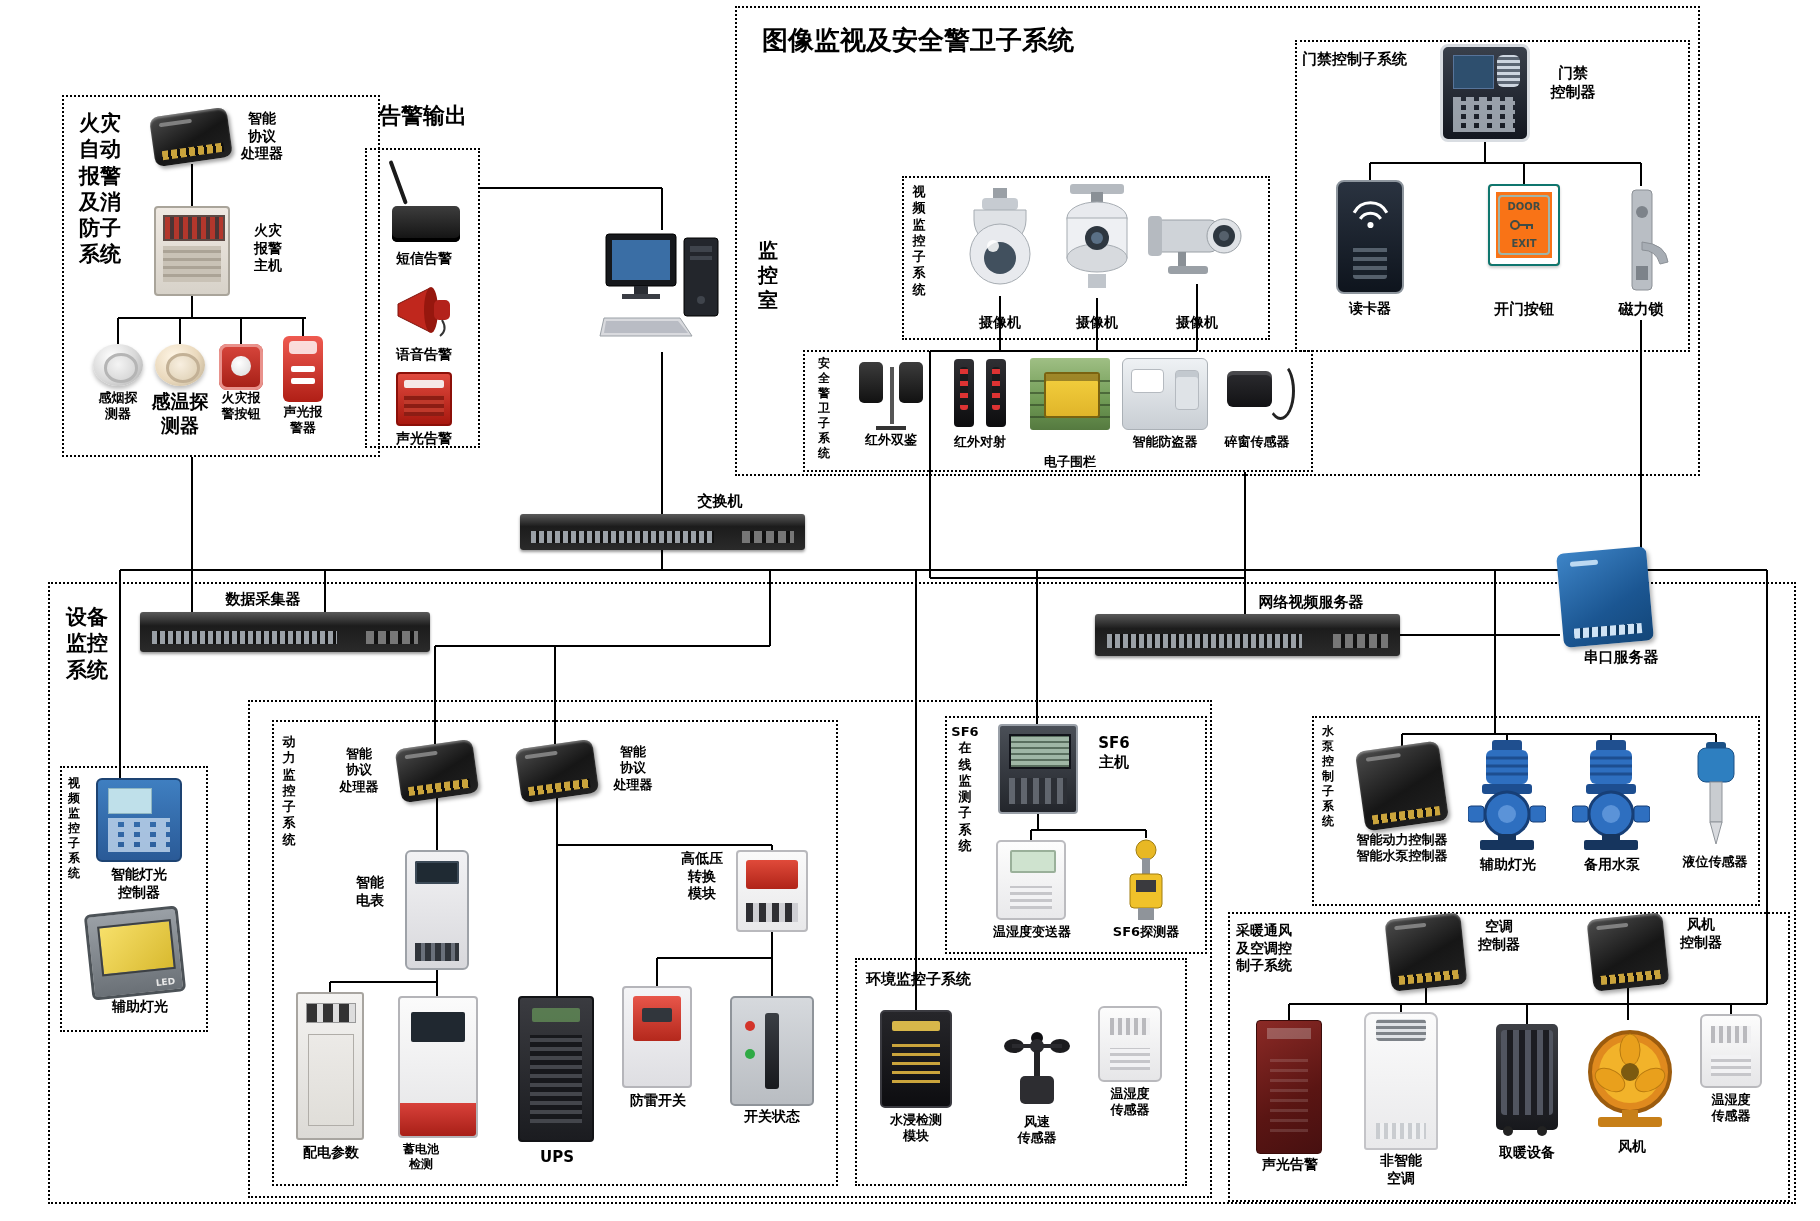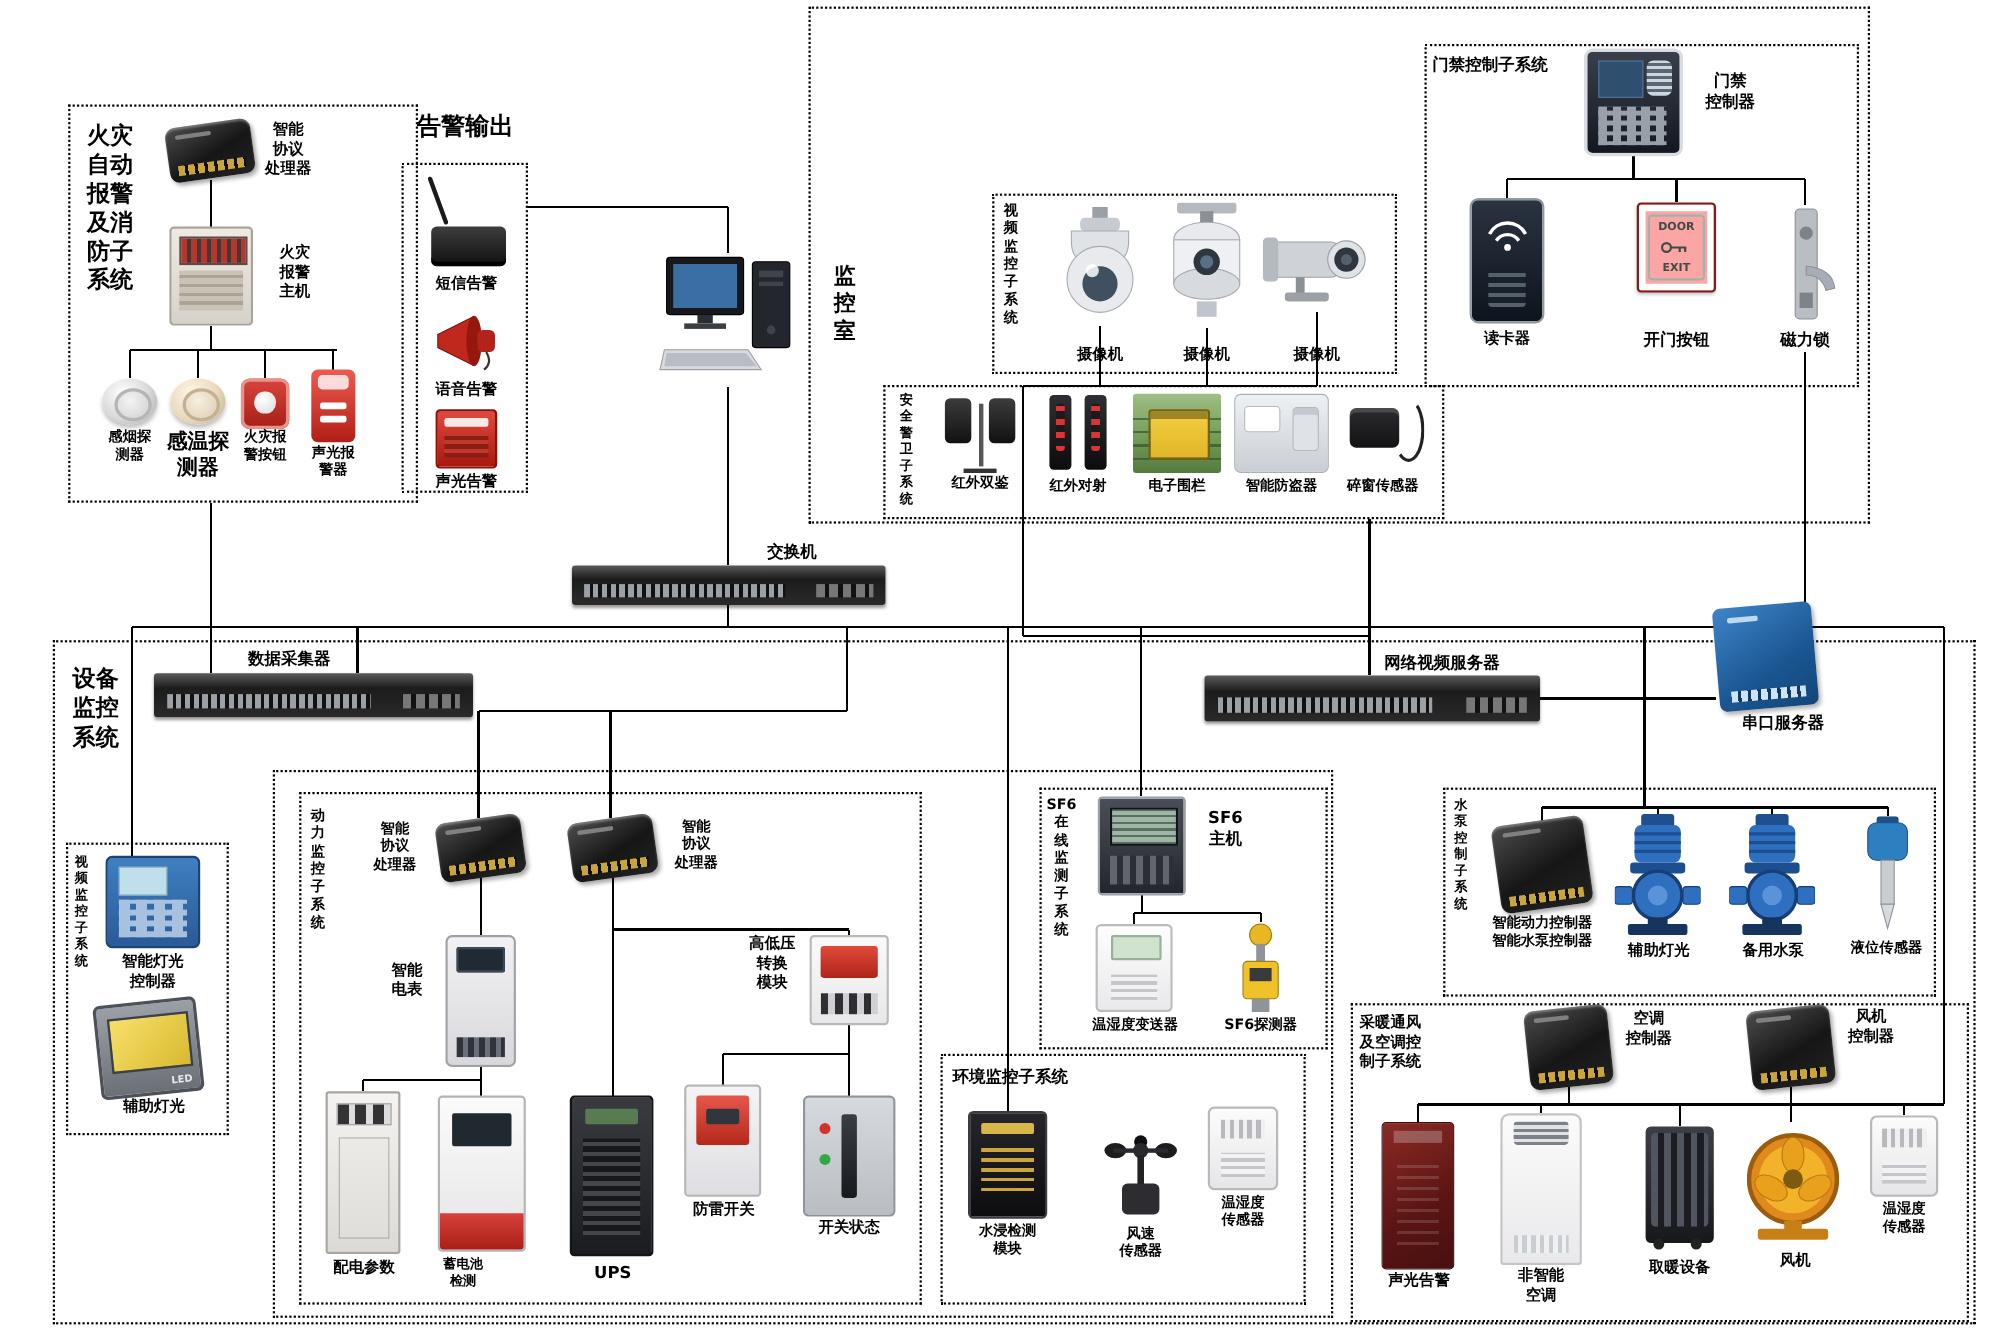--- a/index.html
+++ b/index.html
@@ -67,21 +67,21 @@
     background:repeating-linear-gradient(0deg,#cdd6e0 0 3px,#5b6673 3px 6px)}
   .accessctrl .keypad{position:absolute;left:12%;bottom:8%;width:74%;height:38%;opacity:.85;
     background:repeating-linear-gradient(0deg,#aeb6c0 0 4px,transparent 4px 9px),
                repeating-linear-gradient(90deg,#aeb6c0 0 8px,transparent 8px 13px)}
 
   .reader{background:linear-gradient(#2a3340,#0e141d);border-radius:8px;border:2px solid #8e969e}
   .reader svg{position:absolute;left:18%;top:12%;width:64%;height:34%}
   .reader::after{content:"";position:absolute;left:24%;bottom:12%;width:52%;height:30%;
     background:repeating-linear-gradient(0deg,#55606c 0 4px,#18202a 4px 9px);border-radius:3px}
 
-  .doorbtn{background:#fca5a5;border:2px solid #7f1d1d;border-radius:4px;box-shadow:inset 0 0 0 6px #fff,0 2px 3px rgba(0,0,0,.2)}
+  .doorbtn{background:#f97316;border:2px solid #0f766e;border-radius:4px;box-shadow:inset 0 0 0 6px #fff,0 2px 3px rgba(0,0,0,.2)}
   .doorbtn .dtxt{position:absolute;inset:12% 12%;border:2px solid #9fb4a8;border-radius:4px;color:#3f4c46;
     font-size:10px;font-weight:bold;display:flex;flex-direction:column;align-items:center;justify-content:space-between;padding:4px 2px}
 
   .irdual::before{content:"";position:absolute;left:48%;top:12%;width:4px;height:80%;background:#555}
   .irdual::after{content:"";position:absolute;left:28%;bottom:0;width:44%;height:6%;background:#333}
   .irdual i{position:absolute;top:6%;width:34%;height:56%;background:linear-gradient(#3c3c3c,#111);border-radius:5px}
   .irdual i:first-child{left:4%}.irdual i:last-child{right:4%}
 
   .irbeam i{position:absolute;top:4%;width:30%;height:90%;background:linear-gradient(#2f2f33,#0c0c0e);border-radius:4px}
   .irbeam i::after{content:"";position:absolute;left:30%;top:12%;width:40%;height:62%;border-radius:3px;
@@ -532,20 +532,21 @@
   <div class="label" style="left:366px;top:102px;width:114px;font-size:22px">告警输出</div>
   <div class="label" style="left:390px;top:250px;width:68px;font-size:14px">短信告警</div>
   <div class="label" style="left:390px;top:346px;width:68px;font-size:14px">语音告警</div>
   <div class="label" style="left:390px;top:430px;width:68px;font-size:14px">声光告警</div>
 
   <div class="label" style="left:754px;top:238px;width:28px;font-size:20px">监
 控
 室</div>
   <div class="label" style="left:688px;top:492px;width:64px;font-size:15px">交换机</div>
 
+  <div class="label tleft" style="left:762px;top:24px;width:430px;font-size:26px">图像监视及安全警卫子系统</div>
   <div class="label" style="left:909px;top:184px;width:20px;font-size:13px">视
 频
 监
 控
 子
 系
 统</div>
   <div class="label" style="left:960px;top:314px;width:80px;font-size:14px">摄像机</div>
   <div class="label" style="left:1057px;top:314px;width:80px;font-size:14px">摄像机</div>
   <div class="label" style="left:1157px;top:314px;width:80px;font-size:14px">摄像机</div>
@@ -557,21 +558,21 @@
   <div class="label" style="left:1614px;top:300px;width:54px;font-size:15px">磁力锁</div>
   <div class="label" style="left:815px;top:356px;width:18px;font-size:12px">安
 全
 警
 卫
 子
 系
 统</div>
   <div class="label" style="left:853px;top:432px;width:76px;font-size:13px">红外双鉴</div>
   <div class="label" style="left:946px;top:434px;width:68px;font-size:13px">红外对射</div>
-  <div class="label" style="left:1030px;top:434px;width:80px;font-size:13px">电子围栏</div>
+  <div class="label" style="left:1030px;top:454px;width:80px;font-size:13px">电子围栏</div>
   <div class="label" style="left:1120px;top:434px;width:90px;font-size:13px">智能防盗器</div>
   <div class="label" style="left:1214px;top:434px;width:86px;font-size:13px">碎窗传感器</div>
 
   <div class="label" style="left:218px;top:590px;width:90px;font-size:15px">数据采集器</div>
   <div class="label" style="left:1252px;top:593px;width:118px;font-size:15px">网络视频服务器</div>
   <div class="label" style="left:1576px;top:648px;width:90px;font-size:15px">串口服务器</div>
 
   <div class="label" style="left:62px;top:604px;width:50px;font-size:21px">设备
 监控
 系统</div>

